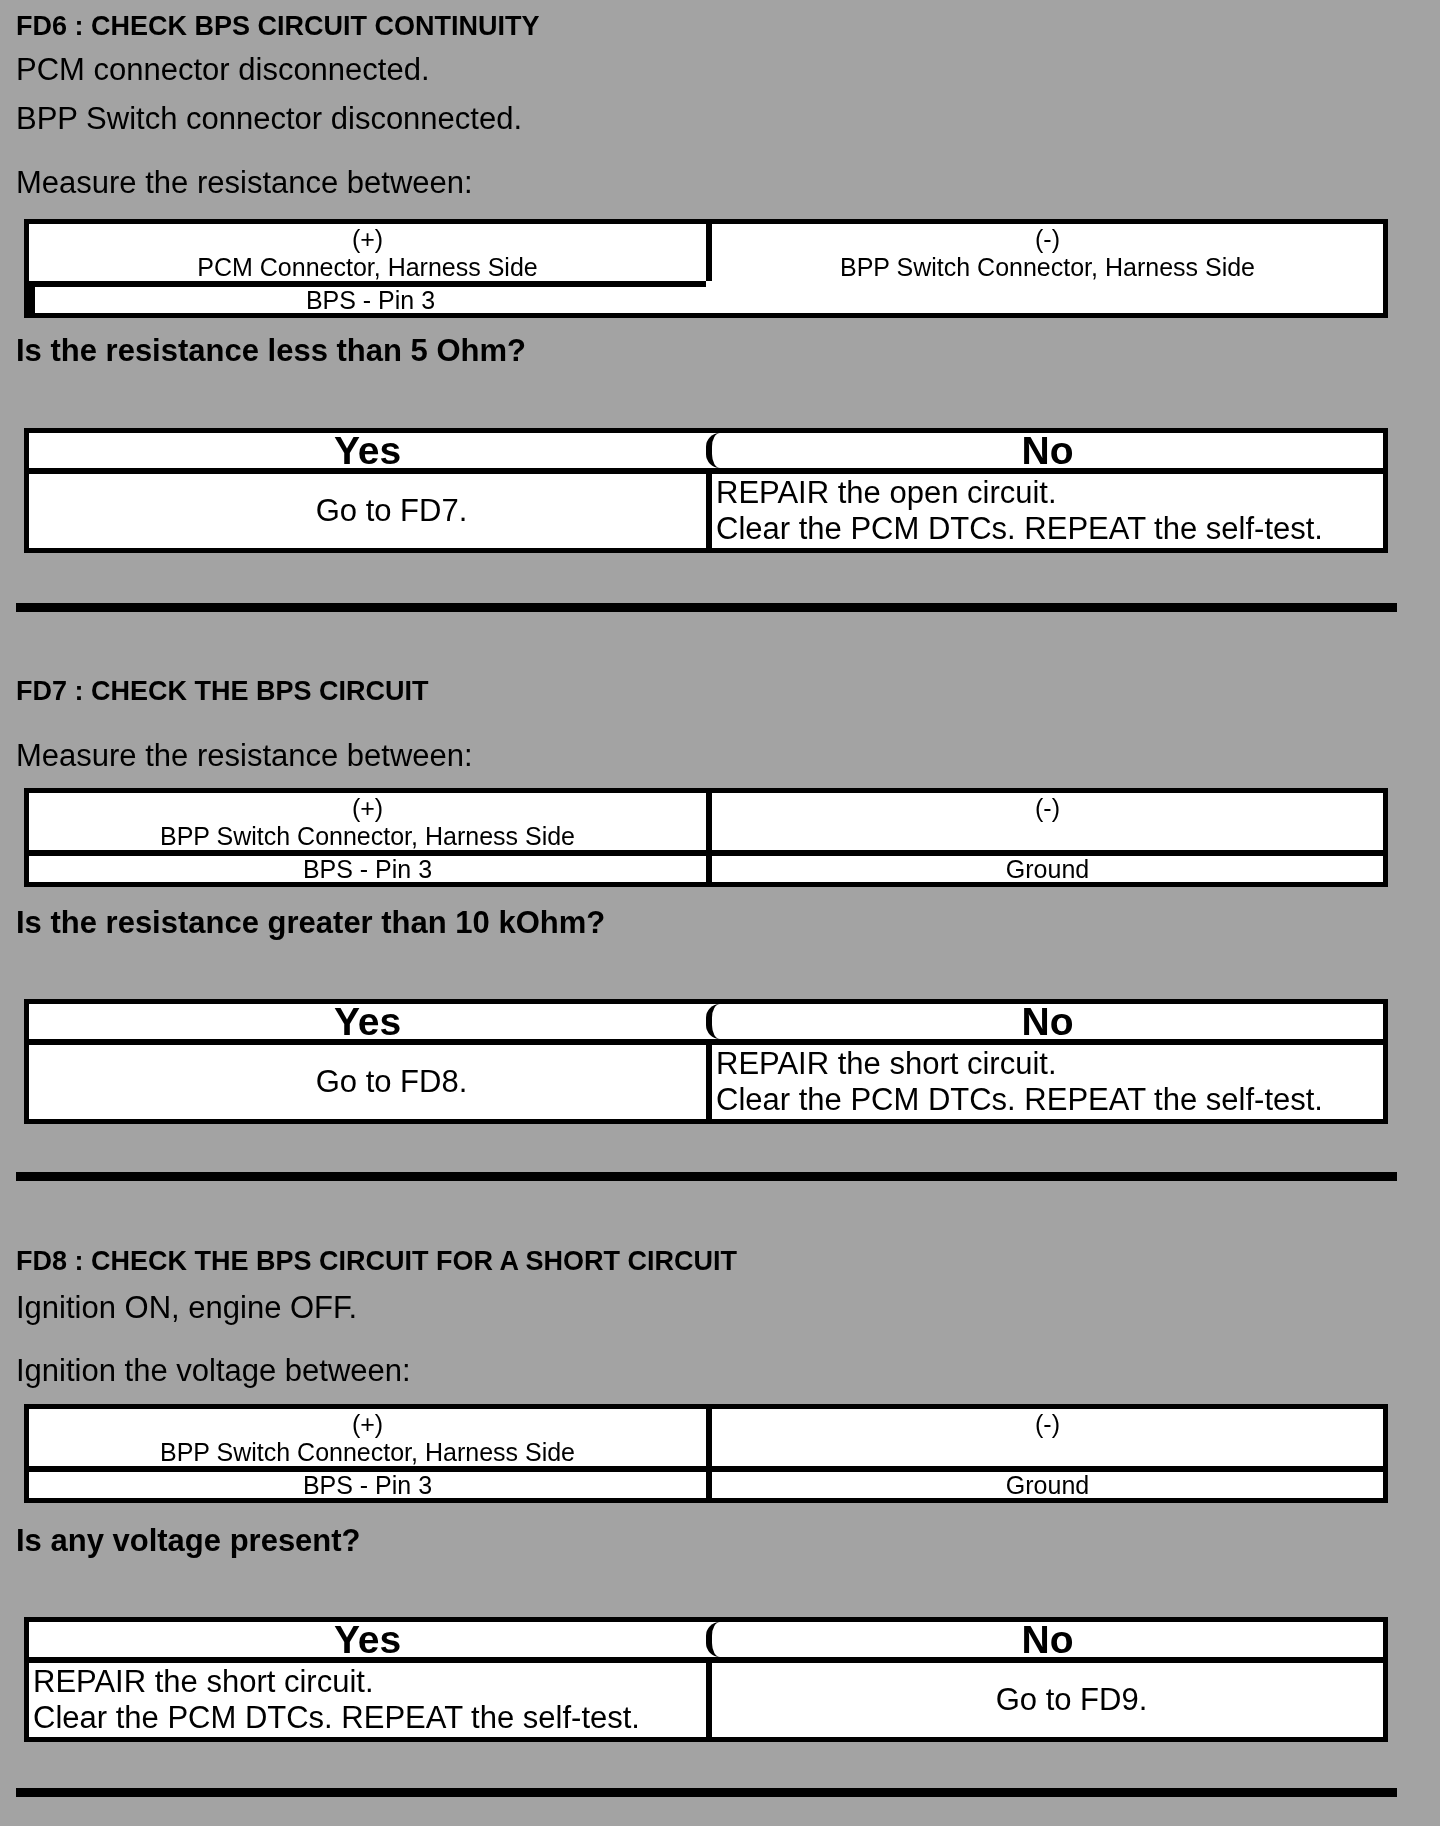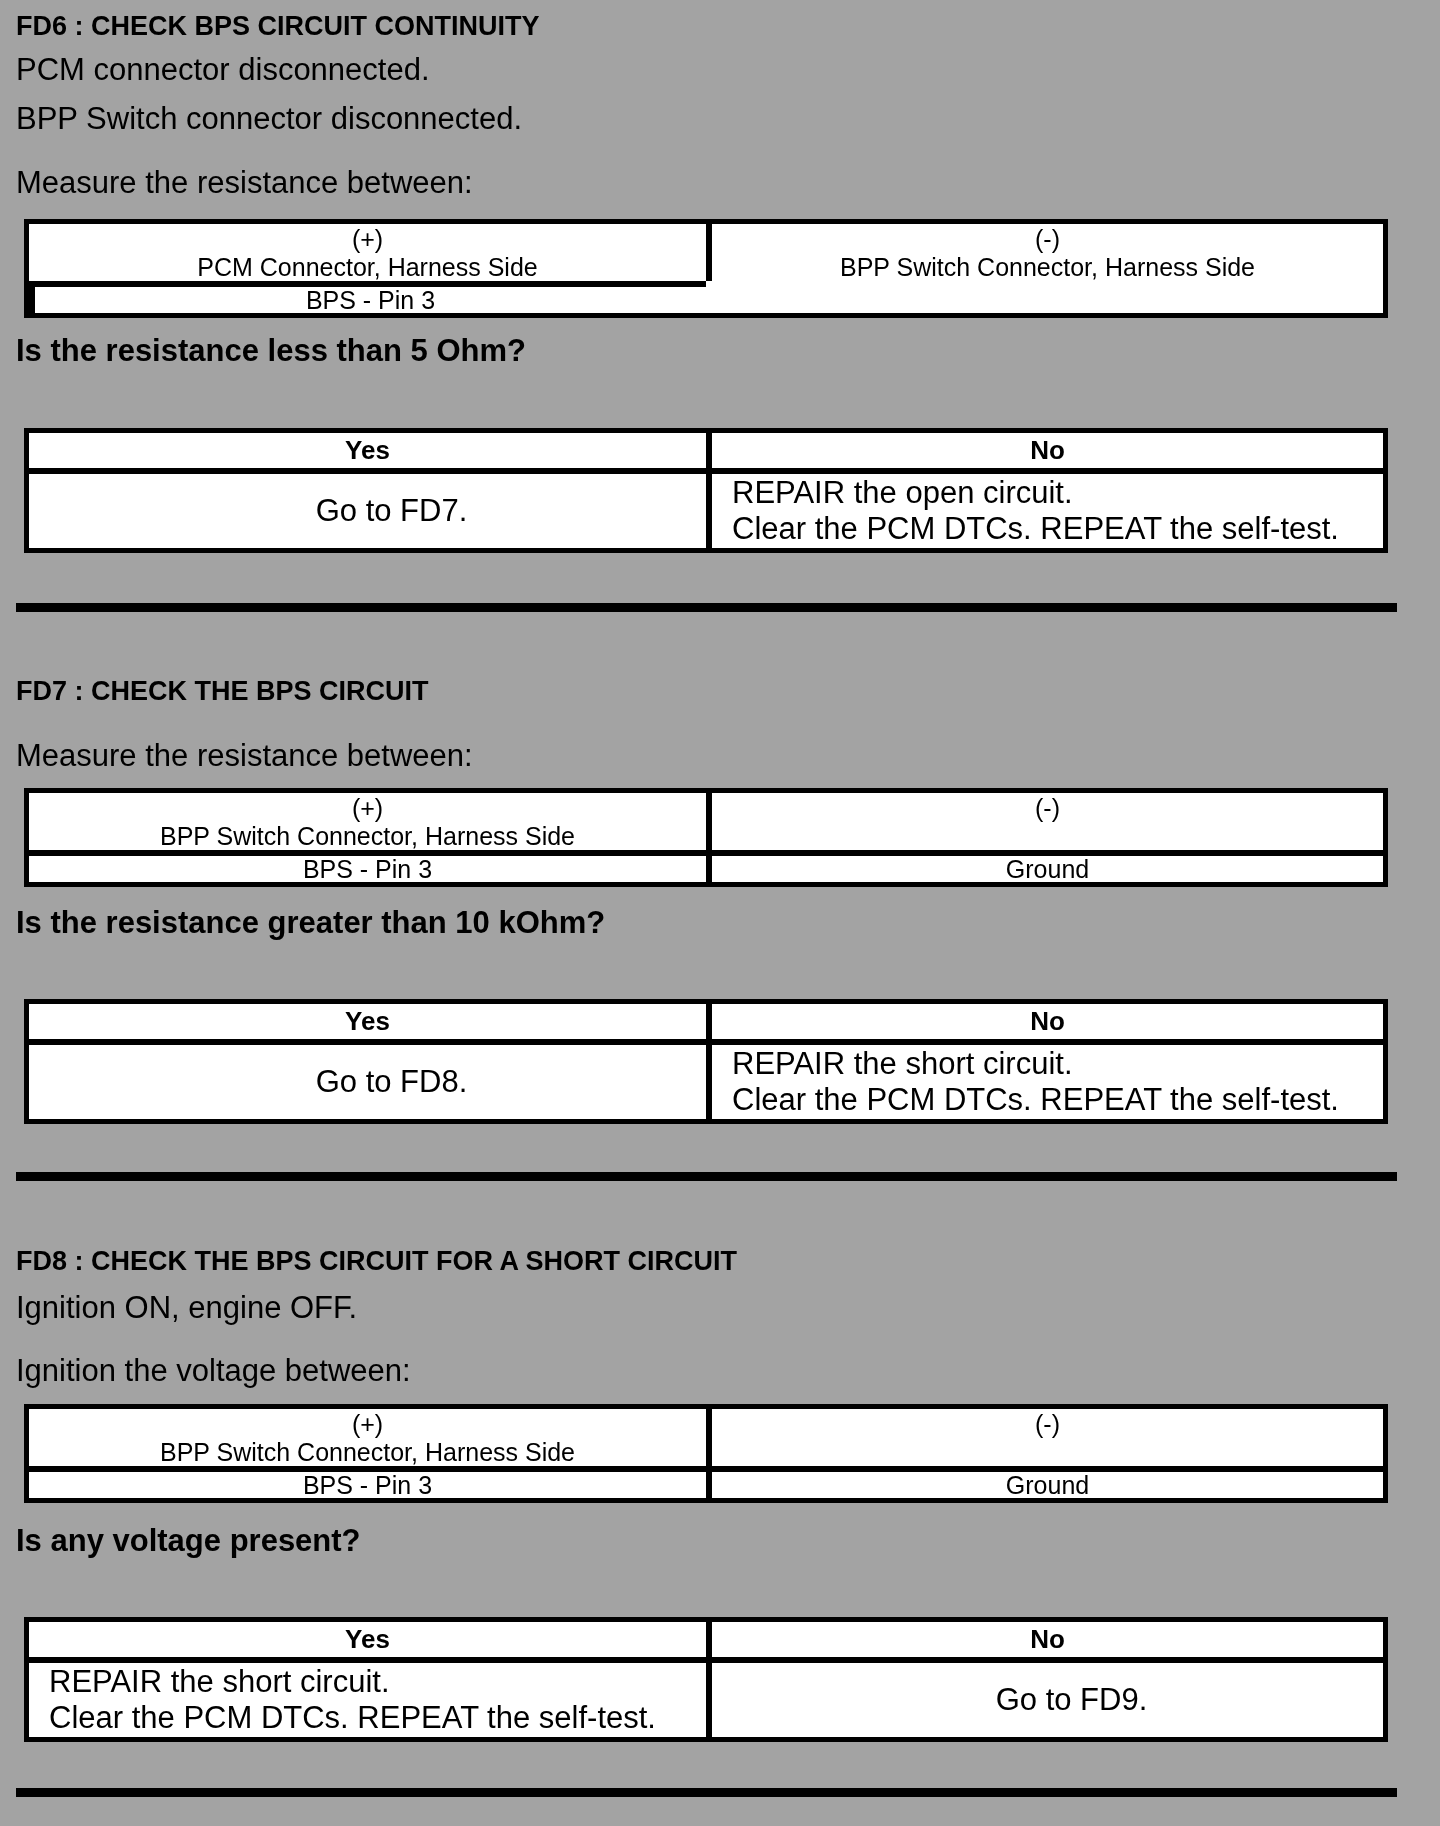--- a/index.html
+++ b/index.html
@@ -40,26 +40,26 @@
   .yn {
     position: absolute; left: 24px; width: 1364px;
     border: 5px solid #000;
     display: grid;
     grid-template-columns: 1fr 1fr;
     grid-template-rows: 35px 80px;
     background: #fff;
   }
   .yn .col2 { border-left: 6px solid #000; }
   .yn .hd {
-    font-weight: 700; font-size: 26px;
-    display: flex; align-items: center; justify-content: center;
+    font-weight: 700; font-size: 39px;
+    display: flex; align-items: center; justify-content: center; border-radius: 14px;
   }
   .yn .ct { border-top: 6px solid #000; font-size: 31px; padding-left: 48px; }
   .yn .ct.center { display: flex; align-items: center; justify-content: center; }
-  .yn .ct.lines { padding: 1px 0 0 20px; line-height: 36px; }
+  .yn .ct.lines { padding: 1px 0 0 4px; line-height: 36px; }
   .yn .ct.lines div { white-space: nowrap; }
 
   .divider { position: absolute; left: 16px; width: 1381px; height: 9px; background: #000; }
 </style>
 </head>
 <body>
 
 <div class="page">
 
   <h2 class="abs sec-title" style="top:10px">FD6 : CHECK BPS CIRCUIT CONTINUITY</h2>

